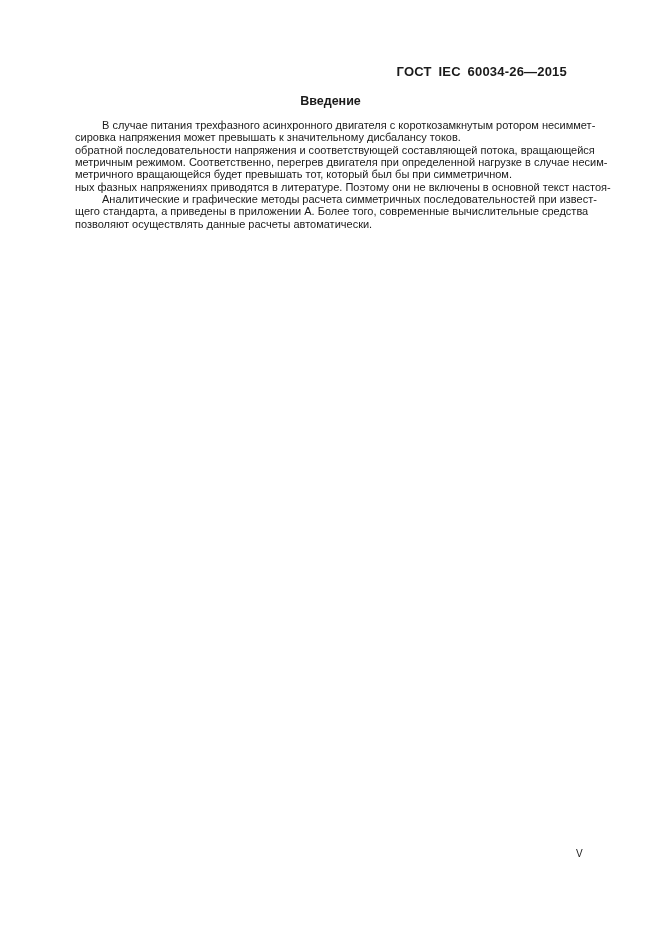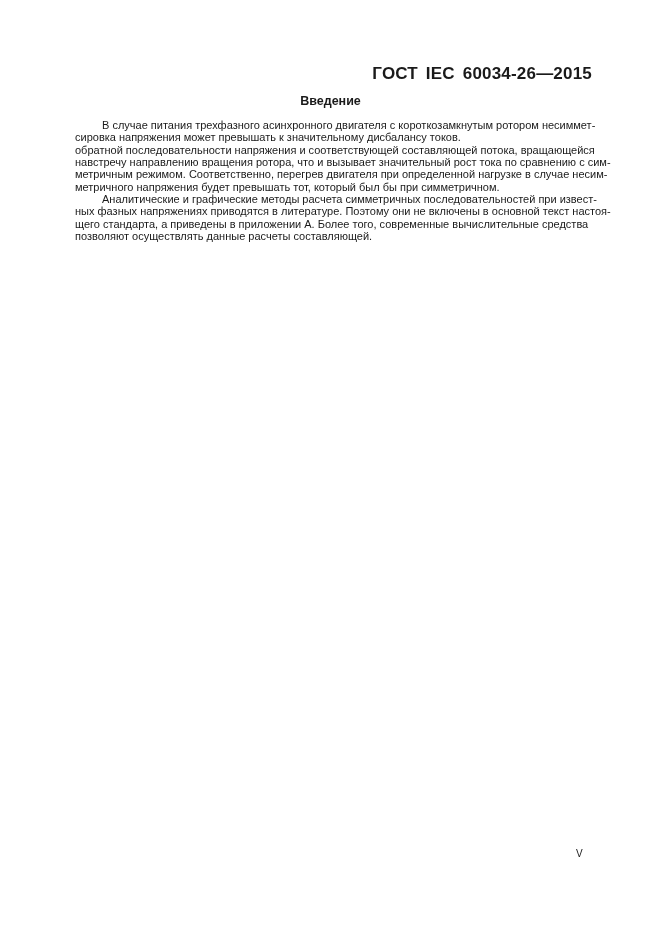--- a/index.html
+++ b/index.html
@@ -1,18 +1,18 @@
 <!DOCTYPE html>
 <html><head>
 <meta charset="utf-8">
 <style>
   html, body { margin: 0; padding: 0; background: #ffffff; }
   body { width: 661px; height: 936px; position: relative; overflow: hidden;
          font-family: "Liberation Sans", sans-serif; color: #1a1a1a; }
-  .header { position: absolute; top: 64px; right: 69px; font-size: 17px; font-weight: bold; letter-spacing: 0.2px; word-spacing: 3px; }
+  .header { position: absolute; top: 64px; right: 94px; font-size: 13px; font-weight: bold; letter-spacing: 0.2px; word-spacing: 3px; }
   .title { position: absolute; top: 94px; left: 0; width: 661px; text-align: center; font-size: 12.5px; font-weight: bold; }
   .body-text { position: absolute; top: 119px; left: 48px; width: 535px; font-size: 11px; line-height: 12.35px; }
   .para { margin: 0; text-align: justify; text-indent: 27px; }
   .line { display: block; text-align: justify; text-align-last: justify; white-space: nowrap; }
   .line.last { text-align-last: left; }
   .line.first { padding-left: 27px; }
   .page-num { position: absolute; top: 848px; left: 576px; font-size: 10px; }
 </style>
 </head>
 <body>
@@ -21,25 +21,24 @@
 
 <div class="title">Введение</div>
 
 <div class="body-text">
   <div class="para">
     <span class="line first">В случае питания трехфазного асинхронного двигателя с короткозамкнутым ротором несиммет-</span>
     <span class="line last">сировка напряжения может превышать к значительному дисбалансу токов.</span>
   </div>
   <div class="para">
     <span class="line">обратной последовательности напряжения и соответствующей составляющей потока, вращающейся</span>
-    <span class="line">навстречу направлению вращения ротора, что и вызывает значительный рост тока по сравнению с сим-</span>
     <span class="line">метричным режимом. Соответственно, перегрев двигателя при определенной нагрузке в случае несим-</span>
-    <span class="line last">метричного напряжения будет превышать тот, который был бы при симметричном.</span>
+    <span class="line last">метричного вращающейся будет превышать тот, который был бы при симметричном.</span>
   </div>
   <div class="para">
+    <span class="line">ных фазных напряжениях приводятся в литературе. Поэтому они не включены в основной текст настоя-</span>
     <span class="line first">Аналитические и графические методы расчета симметричных последовательностей при извест-</span>
-    <span class="line">ных фазных напряжениях приводятся в литературе. Поэтому они не включены в основной текст настоя-</span>
     <span class="line">щего стандарта, а приведены в приложении А. Более того, современные вычислительные средства</span>
-    <span class="line last">позволяют осуществлять данные расчеты составляющей.</span>
+    <span class="line last">позволяют осуществлять данные расчеты автоматически.</span>
   </div>
 </div>
 
 <div class="page-num">V</div>
 
 </body></html>

